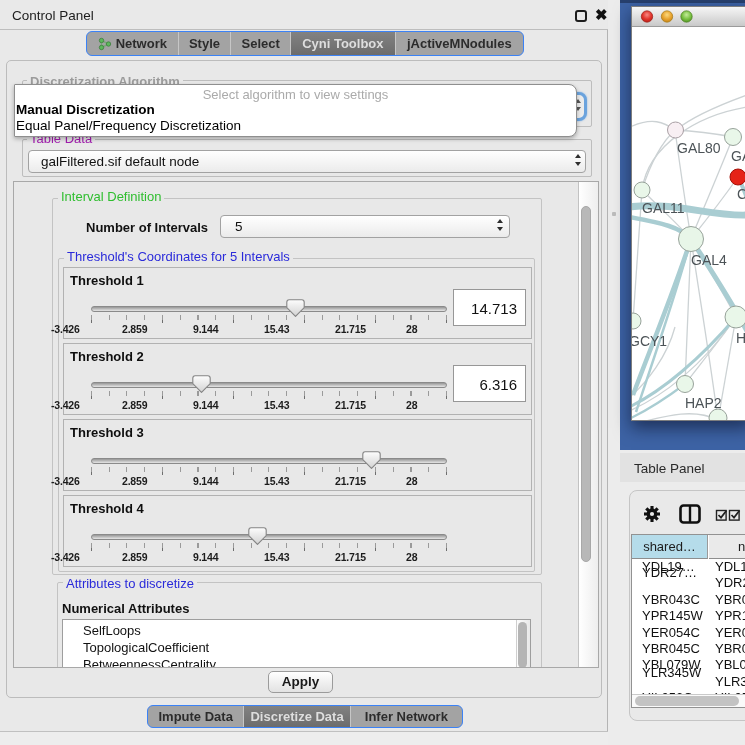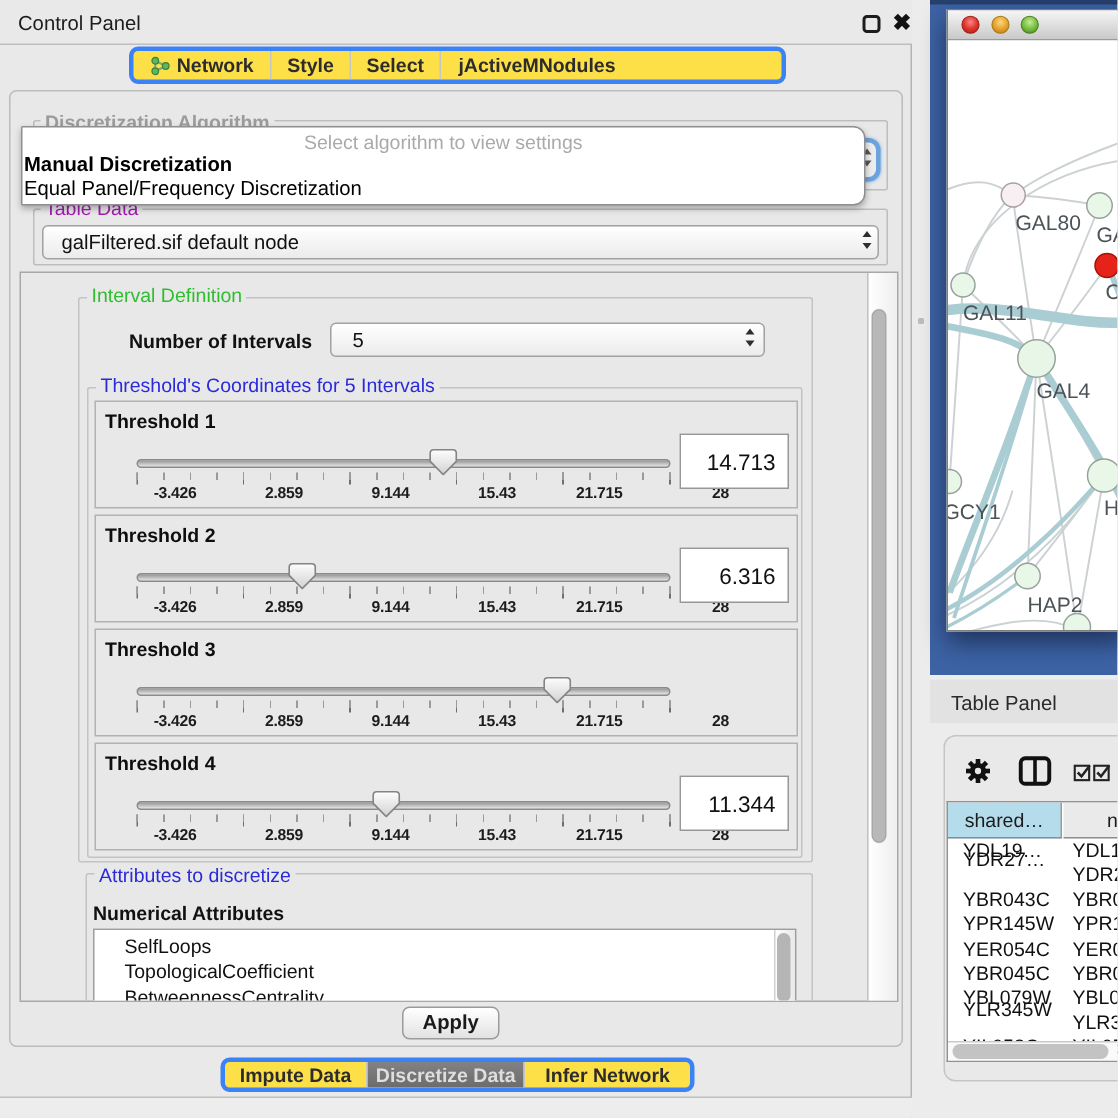--- a/index.html
+++ b/index.html
@@ -7,25 +7,25 @@
 .b{font-weight:bold}
 .grp{position:absolute;border:1px solid #bdbdbd;border-radius:2px}
 .gt{position:absolute;background:#e8e8e8;padding:0 3px;font-size:13px;line-height:14px;white-space:nowrap}
 .cmb{position:absolute;background:linear-gradient(#ffffff,#ebebeb);border:1px solid #a2a2a2;border-radius:4px;font-size:13.5px;color:#111}
 .ar{position:absolute;width:0;height:0;border-left:3.5px solid transparent;border-right:3.5px solid transparent}
 .up{border-bottom:4.5px solid #2e2e2e}
 .dn{border-top:4.5px solid #2e2e2e}
 .trk{position:absolute;left:91px;width:356px;height:6px;border:1px solid #8a8a8a;border-radius:3px;background:linear-gradient(#969696,#e6e6e6)}
 .ticks1{position:absolute;left:91px;width:357px;height:5px;background:repeating-linear-gradient(to right,#9a9a9a 0 1px,transparent 1px 17.75px)}
 .ticks2{position:absolute;left:91px;width:357px;height:8px;background:repeating-linear-gradient(to right,#6e6e6e 0 1px,transparent 1px 71px)}
-.tlab{position:absolute;font-size:10.5px;font-weight:bold;color:#1c1c1c;width:80px;text-align:right;letter-spacing:-.2px}
+.tlab{position:absolute;font-size:10.5px;font-weight:bold;color:#1c1c1c;width:80px;text-align:left;letter-spacing:-.2px}
 .vf{position:absolute;left:453px;width:73px;height:37px;background:#fff;border:1px solid #979797;font-size:15px;text-align:right;padding:10px 8px 0 0}
 .tbox{position:absolute;left:49px;width:469px;height:72px;border:1px solid #b2b2b2}
 .tl{position:absolute;left:6px;top:5px;font-size:13px;font-weight:bold;color:#0e0e0e}
-.seg{position:absolute;display:flex;border:3px solid #3b82f6;border-radius:6px;background:#fde047;overflow:hidden}
+.seg{position:absolute;display:flex;border:1px solid #3b82f6;border-radius:6px;background:#a3a3a3;overflow:hidden}
 .sg{font-size:13px;font-weight:600;color:#2c2c2c;display:flex;align-items:center;justify-content:center;border-left:1px solid #c6c6c6;white-space:nowrap}
 .sg:first-child{border-left:none}
 .on{background:linear-gradient(#828282,#6c6c6c);color:#dedede}
 .thumb{position:absolute;width:19px;height:18px}
 .lbl13{position:absolute;font-size:13px;line-height:14px;white-space:nowrap}
 .row{position:absolute;font-size:13px;line-height:16px;white-space:nowrap}
 </style></head>
 <body>
 
 <div class="abs" style="left:0;top:0;width:608px;height:745px;background:#e9e9e9;border-right:1px solid #b4b4b4"></div>
@@ -39,20 +39,21 @@
   <div class="sg" style="width:91px"><svg width="14" height="14" viewBox="0 0 14 14" style="margin-right:4px">
         <line x1="3.5" y1="3.5" x2="3.5" y2="10.5" stroke="#7aa87a" stroke-width="1.4"></line>
         <line x1="3.5" y1="3.5" x2="10.5" y2="7" stroke="#7aa87a" stroke-width="1.4"></line>
         <line x1="3.5" y1="10.5" x2="10.5" y2="7" stroke="#7aa87a" stroke-width="1.4"></line>
         <circle cx="3.5" cy="3.5" r="2.2" fill="#5cb85c" stroke="#3e7d3e" stroke-width=".8"></circle>
         <circle cx="3.5" cy="10.5" r="2.2" fill="#5cb85c" stroke="#3e7d3e" stroke-width=".8"></circle>
         <circle cx="10.5" cy="7" r="2.2" fill="#5cb85c" stroke="#3e7d3e" stroke-width=".8"></circle>
       </svg>Network</div>
   <div class="sg" style="width:53px">Style</div>
   <div class="sg" style="width:60px">Select</div>
+  <div class="sg on" style="width:105px">Cyni Toolbox</div>
   <div class="sg" style="width:129px">jActiveMNodules</div>
 </div>
 
 <div class="abs" style="left:6px;top:60px;width:596px;height:638px;background:#e8e8e8;border:1px solid #bcbcbc;border-radius:5px"></div>
 
 <div class="grp" style="left:22px;top:80px;width:570px;height:47px"></div>
 <div class="gt b" style="left:27px;top:75px;color:#9b9b9b">Discretization Algorithm</div>
 
 <div class="abs" style="left:28px;top:92px;width:559px;height:29px;border:3px solid #6ba3dd;border-radius:8px;background:#ececec;box-shadow:0 0 2px #86b4e4"></div>
 <div class="ar up" style="left:575px;top:99px;border-bottom-color:#555"></div>
@@ -158,21 +159,20 @@
       <div class="tlab" style="left:342px;top:55px">28</div>
       <svg class="thumb" style="left:184.3px;top:31px" width="19" height="18" viewBox="0 0 19 18">
         <defs>
           <linearGradient id="tg313" x1="0" y1="0" x2="0" y2="1">
             <stop offset="0" stop-color="#fdfdfd"></stop>
             <stop offset="1" stop-color="#d2d2d2"></stop>
           </linearGradient>
         </defs>
         <path d="M3.2,0.8 H15.8 Q18.2,0.8 18.2,3.2 V8.6 L9.5,17.4 L0.8,8.6 V3.2 Q0.8,0.8 3.2,0.8 Z" fill="url(#tg313)" stroke="#848484" stroke-width="1.1"></path>
       </svg>
-      <div class="vf" style="left:389px;top:21px">11.344</div>
     </div>
 
   <div class="grp" style="left:43px;top:400px;width:485px;height:120px;border-color:#c3c3c3"></div>
   <div class="gt" style="left:49px;top:395px;color:#2a2ada">Attributes to discretize</div>
   <div class="lbl13 b" style="left:48px;top:420px">Numerical Attributes</div>
   <div class="abs" style="left:48px;top:437px;width:469px;height:60px;background:#fff;border:1px solid #9e9e9e"></div>
   <div class="lbl13" style="left:69px;top:442px">SelfLoops</div>
   <div class="lbl13" style="left:69px;top:459px">TopologicalCoefficient</div>
   <div class="lbl13" style="left:69px;top:476px">BetweennessCentrality</div>
   <div class="abs" style="left:502px;top:438px;width:14px;height:58px;background:linear-gradient(to right,#fdfdfd,#e9e9e9);border-left:1px solid #cfcfcf"></div>

